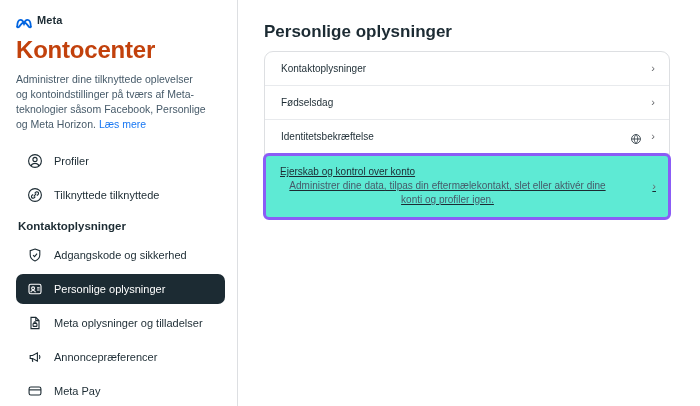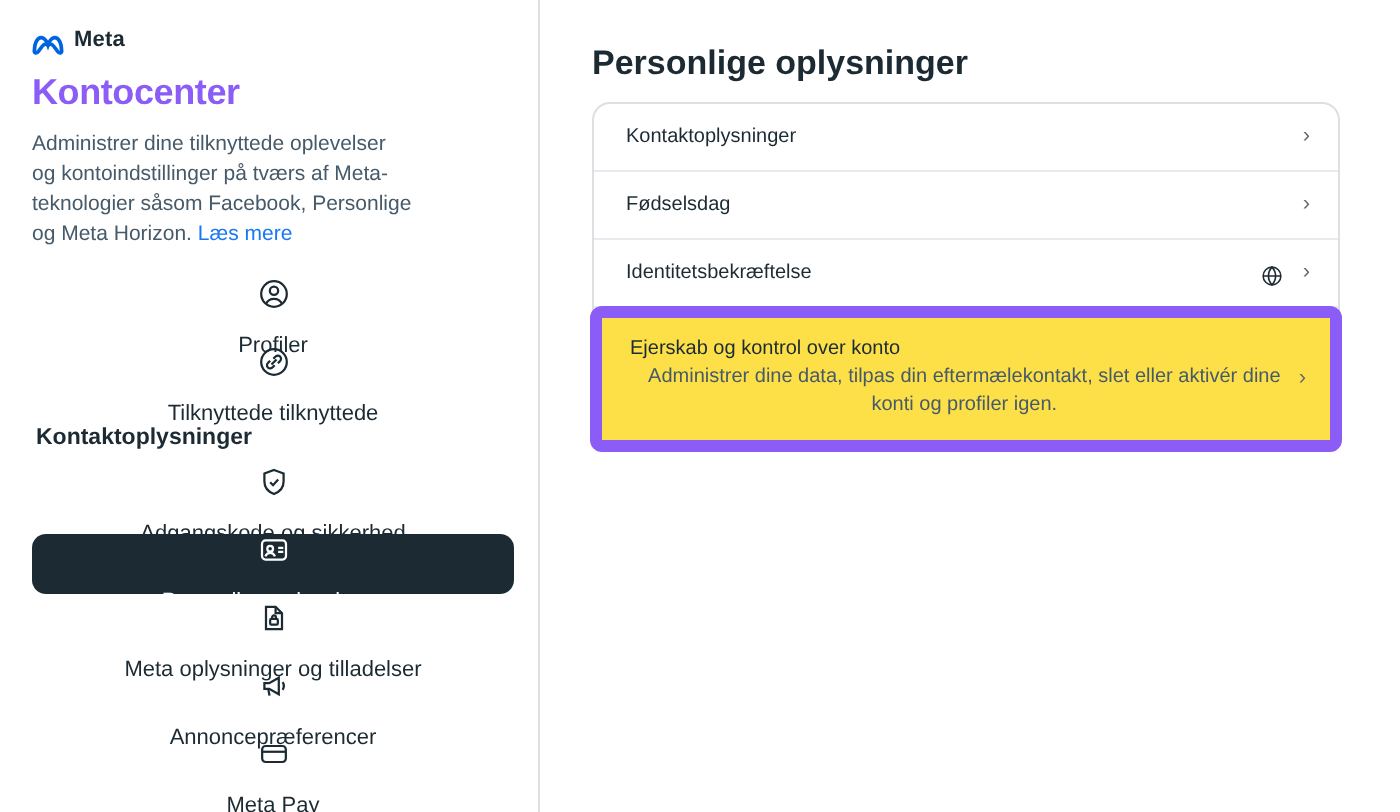--- a/index.html
+++ b/index.html
@@ -13,21 +13,21 @@
   }
   .page {
     position: relative;
     width: 700px; height: 406px;
     display: flex;
     background: #ffffff;
   }
 
   
   .sidebar {
-    width: 270px;
+    width: 238px;
     height: 406px;
     border-right: 1px solid #dddfe2;
     padding: 12px 12px 0 16px;
     flex: none;
     overflow: hidden;
   }
   .brand {
     display: flex;
     align-items: center;
     gap: 5px;
@@ -37,23 +37,23 @@
     width: 16px; height: 11px;
     flex: none;
   }
   .brand-text {
     font-size: 11px;
     font-weight: bold;
     color: #1c2b33;
     letter-spacing: .1px;
   }
   .sidebar-title {
-    font-size: 18px;
+    font-size: 24px;
     font-weight: bold;
-    color: #8b5cf6;
+    color: #c2410c;
     margin: 0 0 8px 0;
     letter-spacing: -.2px;
   }
   .sidebar-desc {
     font-size: 10.5px;
     line-height: 1.42;
     color: #465a69;
     margin: 0 0 14px 0;
     max-width: 190px;
   }
@@ -64,21 +64,20 @@
   .nav-group { margin-bottom: 4px; }
   .nav-item {
     display: flex;
     align-items: center;
     gap: 11px;
     height: 30px;
     padding: 0 10px;
     border-radius: 7px;
     cursor: pointer;
     margin-bottom: 4px;
-    flex-direction: column;
   }
   .nav-item.active {
     background: #1c2b33;
   }
   .nav-item.active .nav-label { color: #ffffff; }
   .nav-item.active svg { stroke: #ffffff; }
   .nav-icon {
     width: 17px; height: 17px;
     flex: none;
     display: flex;
@@ -159,26 +158,27 @@
   }
   .chev {
     font-size: 11px;
     color: #65676b;
     line-height: 1;
   }
   .globe-icon { width: 12px; height: 12px; flex: none; }
 
   
   .row.highlight {
-    border: 6px solid #8b5cf6;
+    border: 3px solid #8b5cf6;
     border-radius: 6px;
     margin: -1px -2px;
     padding: 2px 12px 2px 14px;
-    background: #fde047;
+    background: #5eead4;
     z-index: 2;
+    text-decoration: underline;
   }
   .row.highlight .row-title { font-weight: normal; }
 </style>
 </head>
 <body>
 
 <div class="page">
 
   <aside class="sidebar">
 

